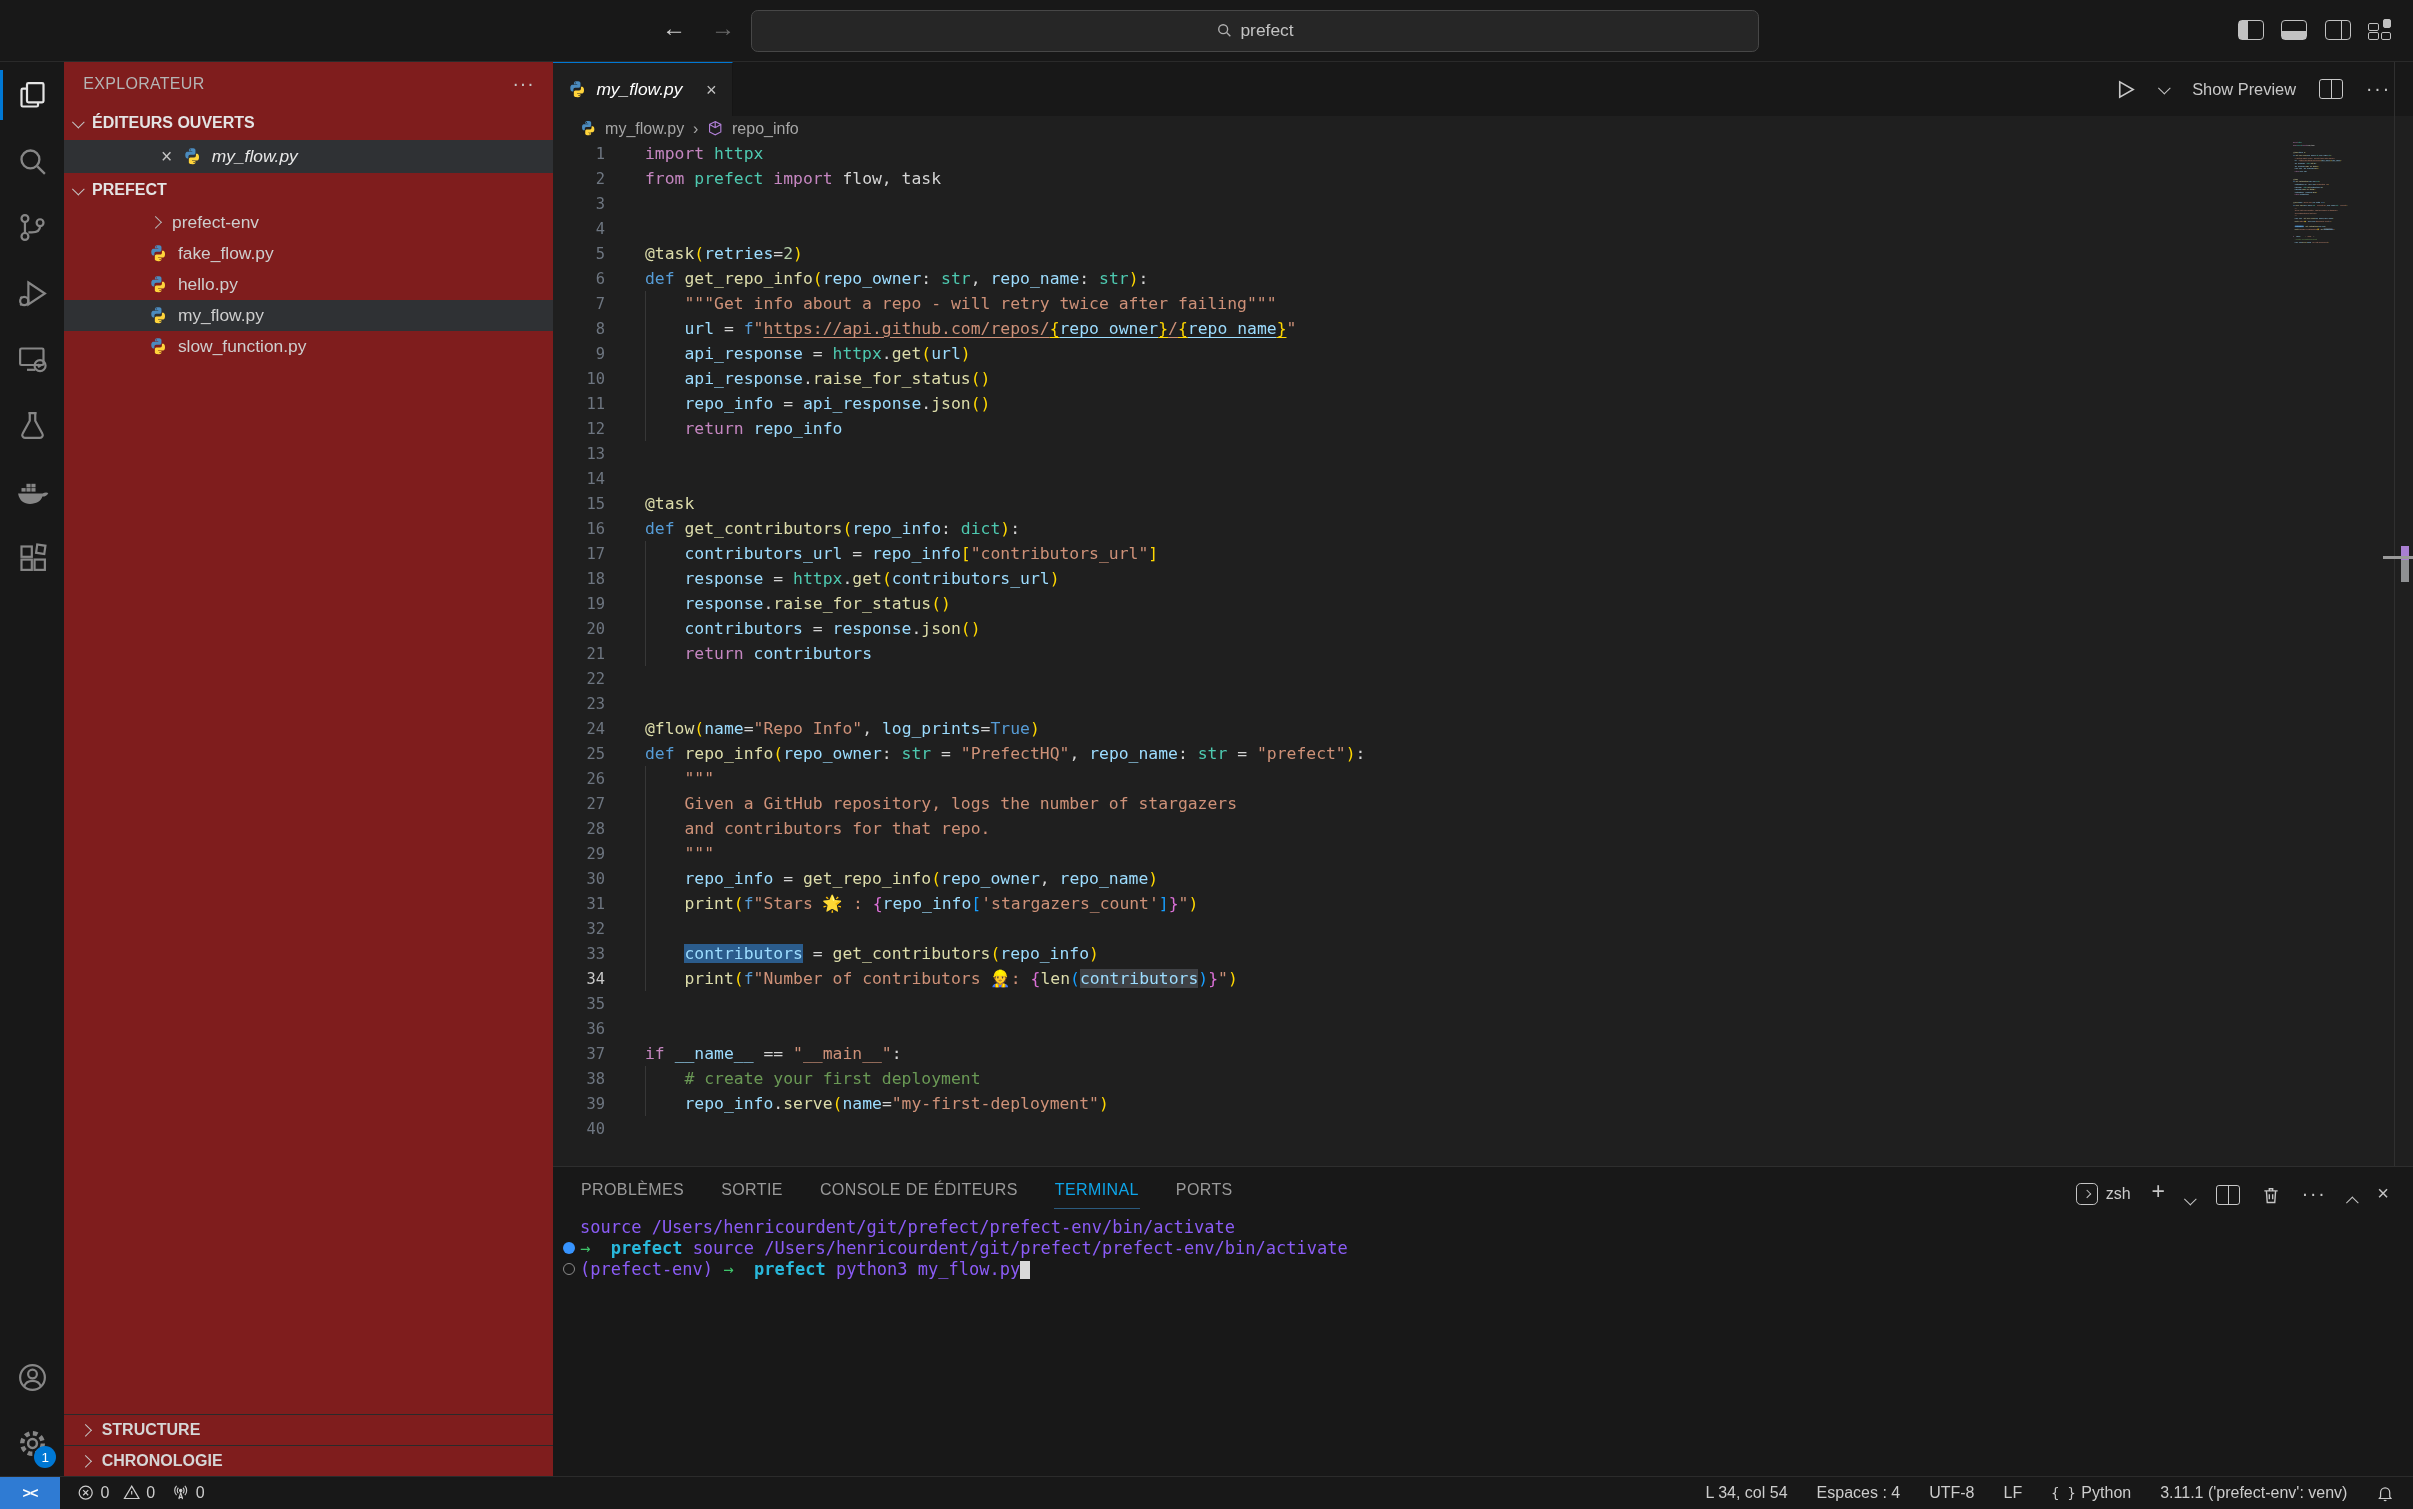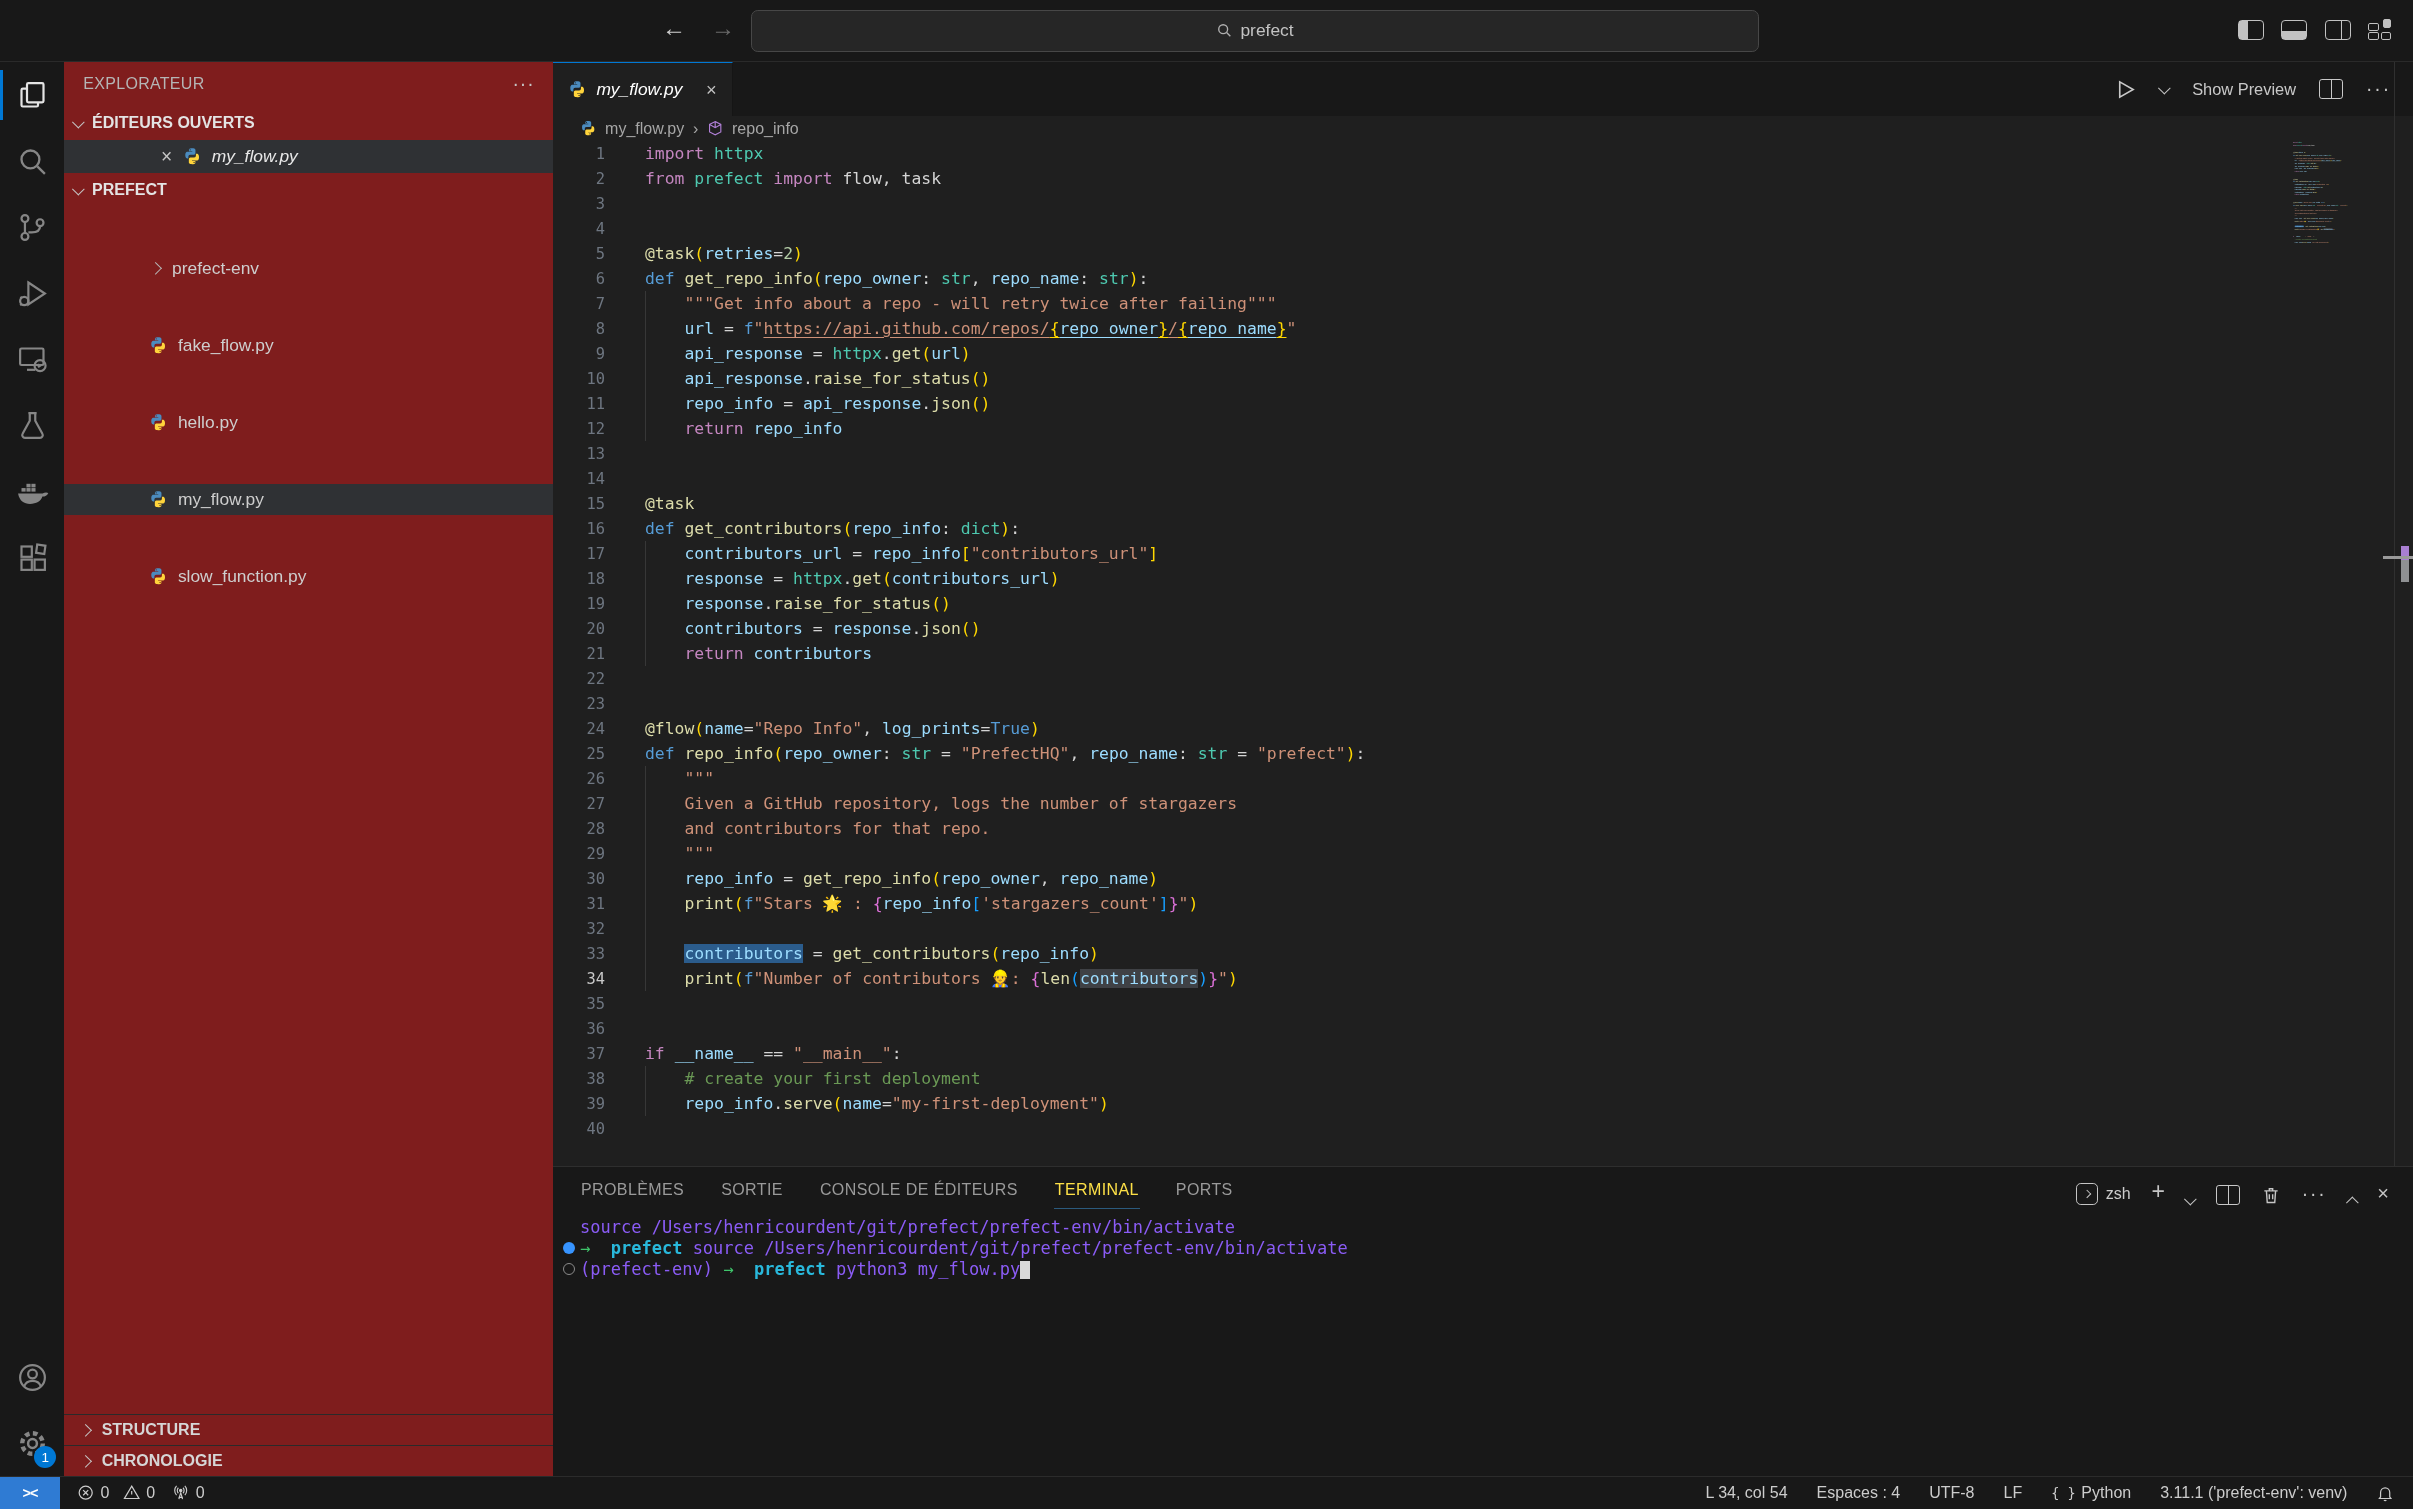--- a/index.html
+++ b/index.html
@@ -47,21 +47,21 @@
               color:#b5b5b5; letter-spacing:0.3px; }
   #sb-more { margin-left:auto; font-size:19.3px; color:#c5c5c5; letter-spacing:1px; }
   .sec-head { height:34px; display:flex; align-items:center; gap:9.7px; padding-left:9.7px;
               font-weight:bold; font-size:16px; color:#e4e4e4; }
   .chev { width:8.7px; height:8.7px; border-right:1.9px solid #c5c5c5; border-bottom:1.9px solid #c5c5c5; display:inline-block; }
   .chev.down  { transform:rotate(45deg) translate(-1px,-1px); }
   .chev.right { transform:rotate(-45deg); }
   .oe-row { height:33px; display:flex; align-items:center; gap:10.6px; padding-left:97px; background:#2f3134; color:#e8e8e8; }
   .oe-row .close-x { color:#c5c5c5; font-size:19.3px; }
   .oe-row .fname { font-style:italic; }
-  .tree-row { height:31px; display:flex; align-items:center; gap:10.6px; padding-left:85px; color:#cecece;margin-top:46px; }
+  .tree-row { height:31px; display:flex; align-items:center; gap:10.6px; padding-left:85px; color:#cecece; }
   .tree-row.selected { background:#2f3134; }
   .tree-row .chev { margin-left:1.9px; margin-right:1.9px; border-color:#b5b5b5; }
   .pyicon { width:18.3px; height:18.3px; flex:0 0 auto; }
   #sb-bottom { position:absolute; left:0; right:0; bottom:0; }
   .bot-sec { height:31px; border-top:1px solid #2a2a2a; display:flex; align-items:center; gap:11.6px;
              padding-left:17.4px; font-weight:bold; font-size:16px; color:#d6d6d6; }
 
   
   #editor { position:absolute; left:553px; top:62px; right:0; height:1105px; background:#1f1f1f; }
   #tabbar { position:absolute; left:0; top:0; right:0; height:54px; background:#181818; display:flex; }
@@ -101,21 +101,21 @@
   #om-purple { top:484px; height:14.5px; background:#a97fd2; }
   #om-gray   { top:498px; height:22px; background:#8f9193; }
   #om-line   { position:absolute; right:0; top:494px; width:31px; height:2.9px; background:#9a9a9a; }
 
   
   #panel { position:absolute; left:553px; top:1166px; right:0; bottom:33px; background:#181818;
            border-top:1px solid #2e2e2e; }
   #panel-tabs { height:44px; display:flex; align-items:center; gap:35px; padding-left:27px;
                 font-size:16px; color:#9a9a9a; letter-spacing:0.4px; }
   .ptab { padding:11.6px 1px 8.7px 1px; border-bottom:1.9px solid transparent; }
-  .ptab.active { color:#fde047; border-bottom-color:#2b5a7d; }
+  .ptab.active { color:#0ea5e9; border-bottom-color:#2b5a7d; }
   #panel-actions { position:absolute; right:25px; top:10.6px; display:flex; align-items:flex-end; gap:21px; color:#c5c5c5; }
   .term-badge { display:flex; align-items:center; gap:7.7px; font-size:16px; color:#cccccc; }
   .term-badge .frame { width:22px; height:22px; border:1.9px solid #c5c5c5; border-radius:4.8px;
                        display:flex; align-items:center; justify-content:center; }
   .term-badge .frame .chev { width:5.8px; height:5.8px; border-width:1.9px; }
   .plus { font-size:23px; font-weight:400; }
   #terminal { position:absolute; left:0; top:50px; right:0; bottom:0; padding-left:27px;
               font-family:"DejaVu Sans Mono", monospace; font-size:17px; color:#cccccc; }
   .trow { height:21px; line-height:21px; white-space:pre; position:relative; }
   .tk-tpln { color:#8b5cf6; } .tk-tcyan { color:#29B8DB; font-weight:bold; } .tk-tarrow { color:#3FC56B; }

